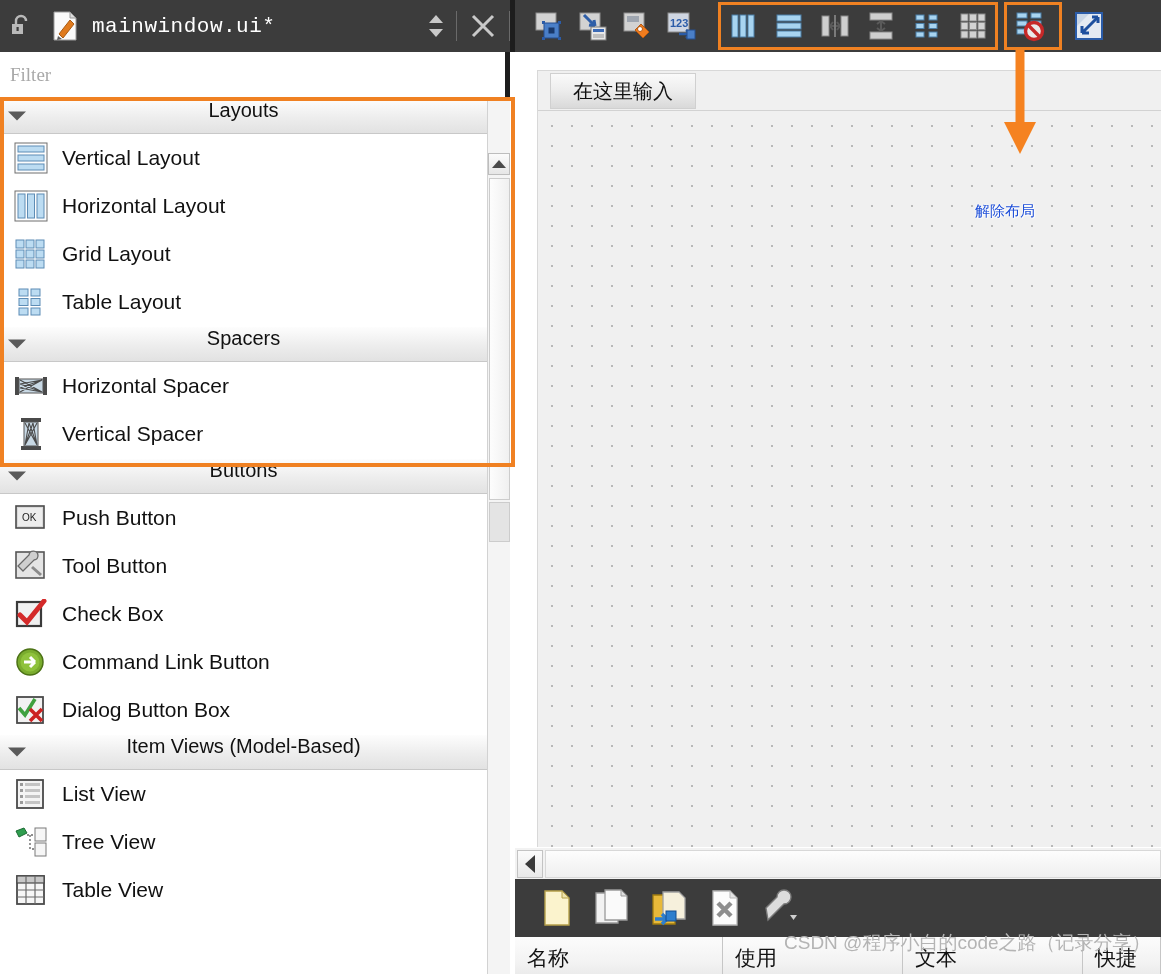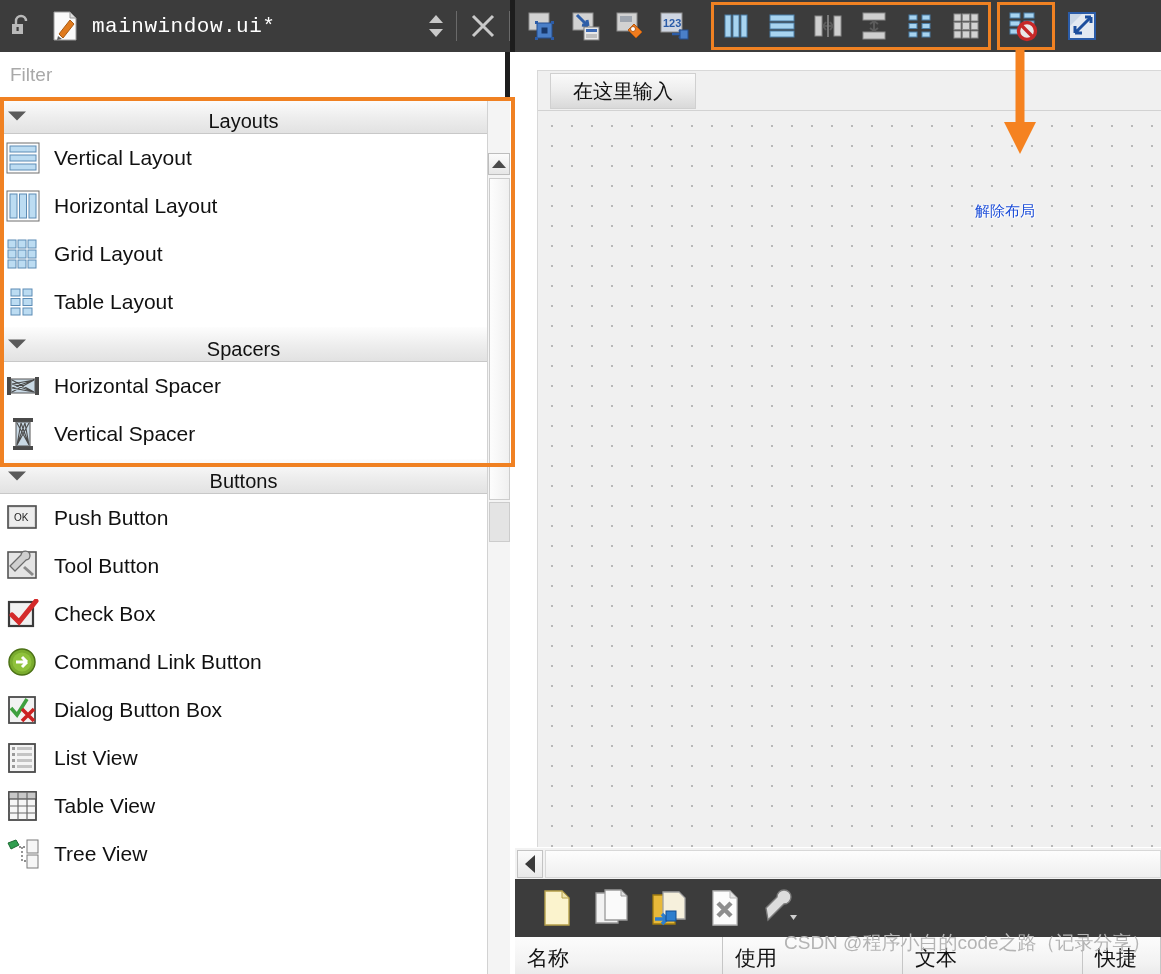--- a/index.html
+++ b/index.html
@@ -29,21 +29,21 @@
   }
   #title-spacer { flex: 1 1 auto; }
   #updown-btn { width: 40px; height: 52px; }
   .vdiv { width: 1px; height: 30px; background: #6a6a6a; flex: 0 0 auto; }
   #close-btn { width: 52px; height: 52px; }
 
   
   #toolbar {
     position: absolute; left: 515px; top: 0; width: 646px; height: 52px;
     background: #3c3c3c;
-    display: flex; align-items: center; padding-left: 8px;
+    display: flex; align-items: center; padding-left: 15px;
   }
   .tbtn {
     width: 38px; height: 40px; display: flex; align-items: center;
     justify-content: center; flex: 0 0 auto; margin-right: 6px;
   }
   #tb-group-align {
     display: flex; align-items: center; border: 3px solid #f08122;
     padding: 2px 3px; height: 48px; margin-left: 12px; margin-right: 6px;
   }
   #tb-group-align .tbtn { margin-right: 8px; }
@@ -58,46 +58,46 @@
     position: absolute; left: 0; top: 52px; width: 510px; height: 922px;
     background: #ffffff; border-right: 5px solid #1d1d1d;
   }
   #filter-box {
     position: absolute; left: 0; top: 0; width: 505px; height: 46px;
     background: #ffffff; border-bottom: 1px solid #cfcfcf;
     display: flex; align-items: center; padding-left: 10px;
   }
   #filter-input {
     border: none; outline: none; width: 480px;
-    font-family: Liberation Sans, sans-serif; font-size: 19px; color: #222;
+    font-family: Liberation Serif, serif; font-size: 19px; color: #222;
     background: transparent;
   }
   #filter-input::placeholder { color: #a9a9a9; }
 
   #widgetlist {
     position: absolute; left: 0; top: 46px; width: 487px; height: 876px;
     background: #ffffff; overflow: hidden;
   }
   .wl-group {
-    height: 36px; display: flex; align-items: flex-end;
+    height: 36px; display: flex; align-items: flex-start;
     background: linear-gradient(to bottom, #fdfdfd 0%, #ededed 55%, #e2e2e2 100%);
     border-top: 1px solid #ffffff; border-bottom: 1px solid #c8c8c8;
     position: relative;
   }
   .wl-group .caret {
     position: absolute; left: 8px; top: 50%; transform: translateY(-50%);
     width: 0; height: 0; border-left: 9px solid transparent;
     border-right: 9px solid transparent; border-top: 9px solid #5a5a5a;
   }
   .wl-group .gtitle {
     width: 100%; text-align: center; font-size: 20px; color: #111;
     font-family: "Liberation Sans", sans-serif;
   }
   .wl-item {
-    height: 48px; display: flex; align-items: center; 
+    height: 48px; display: flex; align-items: center; padding-left: 8px;
     background: #ffffff;
   }
   .wl-item .ico { width: 46px; height: 38px; flex: 0 0 auto; display: flex; align-items: center; justify-content: center; }
   .wl-item .lbl { font-size: 21px; color: #111; margin-left: 8px; white-space: nowrap; }
 
   
   #wl-scroll {
     position: absolute; left: 487px; top: 46px; width: 23px; height: 876px;
     background: #f4f4f4; border-left: 1px solid #d2d2d2;
   }
@@ -500,56 +500,60 @@
       <span class="ico">
         <svg width="34" height="30" viewBox="0 0 34 30">
           <rect x="3" y="2" width="26" height="26" fill="#f2f2f2" stroke="#4a4a4a" stroke-width="1.8"></rect>
           <path d="M5 13 L11 20 L21 4" stroke="#3fa03f" stroke-width="3.6" fill="none"></path>
           <path d="M16 14 L28 26 M28 14 L16 26" stroke="#cc2222" stroke-width="3.6" fill="none"></path>
         </svg>
       </span>
       <span class="lbl">Dialog Button Box</span>
     </div>
 
+    <div class="wl-group">
+      <span class="caret"></span>
+      <span class="gtitle">Item Views (Model-Based)</span>
+    </div>
     <div class="wl-item">
       <span class="ico">
         <svg width="34" height="32" viewBox="0 0 34 32">
           <rect x="3" y="2" width="26" height="28" fill="#f4f4f4" stroke="#4a4a4a" stroke-width="1.8"></rect>
           <rect x="6" y="5" width="3" height="3" fill="#9a9a9a"></rect>
           <rect x="11" y="5" width="15" height="3" fill="#c4c4c4"></rect>
           <rect x="6" y="11" width="3" height="3" fill="#9a9a9a"></rect>
           <rect x="11" y="11" width="15" height="3" fill="#c4c4c4"></rect>
           <rect x="6" y="17" width="3" height="3" fill="#9a9a9a"></rect>
           <rect x="11" y="17" width="15" height="3" fill="#c4c4c4"></rect>
           <rect x="6" y="23" width="3" height="3" fill="#9a9a9a"></rect>
           <rect x="11" y="23" width="15" height="3" fill="#c4c4c4"></rect>
         </svg>
       </span>
       <span class="lbl">List View</span>
     </div>
     <div class="wl-item">
       <span class="ico">
         <svg width="34" height="32" viewBox="0 0 34 32">
-          <rect x="3" y="2" width="27" height="28" fill="#f6f6f6" stroke="#4a4a4a" stroke-width="1.8"></rect>
-          <rect x="3" y="2" width="27" height="7" fill="#c8c8c8" stroke="#4a4a4a" stroke-width="1.2"></rect>
-          <path d="M12 2 V30 M21 2 V30 M3 16 H30 M3 23 H30" stroke="#6a6a6a" stroke-width="1.2"></path>
-        </svg>
-      </span>
-      <span class="lbl">Table View</span>
-    </div>
-    <div class="wl-item">
-      <span class="ico">
-        <svg width="34" height="32" viewBox="0 0 34 32">
           <path d="M2 5 L10 2 L13 7 L5 11 Z" fill="#2f9e4f" stroke="#1d6b34"></path>
           <rect x="21" y="2" width="11" height="13" fill="#f6f6f6" stroke="#7a7a7a"></rect>
           <rect x="21" y="17" width="11" height="13" fill="#f6f6f6" stroke="#7a7a7a"></rect>
           <path d="M13 9 H19 M16 9 V23 H20" stroke="#6a6a6a" stroke-width="1.4" stroke-dasharray="2 2" fill="none"></path>
         </svg>
       </span>
       <span class="lbl">Tree View</span>
+    </div>
+    <div class="wl-item">
+      <span class="ico">
+        <svg width="34" height="32" viewBox="0 0 34 32">
+          <rect x="3" y="2" width="27" height="28" fill="#f6f6f6" stroke="#4a4a4a" stroke-width="1.8"></rect>
+          <rect x="3" y="2" width="27" height="7" fill="#c8c8c8" stroke="#4a4a4a" stroke-width="1.2"></rect>
+          <path d="M12 2 V30 M21 2 V30 M3 16 H30 M3 23 H30" stroke="#6a6a6a" stroke-width="1.2"></path>
+        </svg>
+      </span>
+      <span class="lbl">Table View</span>
     </div>
   </div>
 
   <div id="wl-scroll">
     <div id="wl-scroll-up">
       <span class="tri"></span>
     </div>
     <div id="wl-thumb"></div>
     <div id="wl-thumb2"></div>
   </div>

